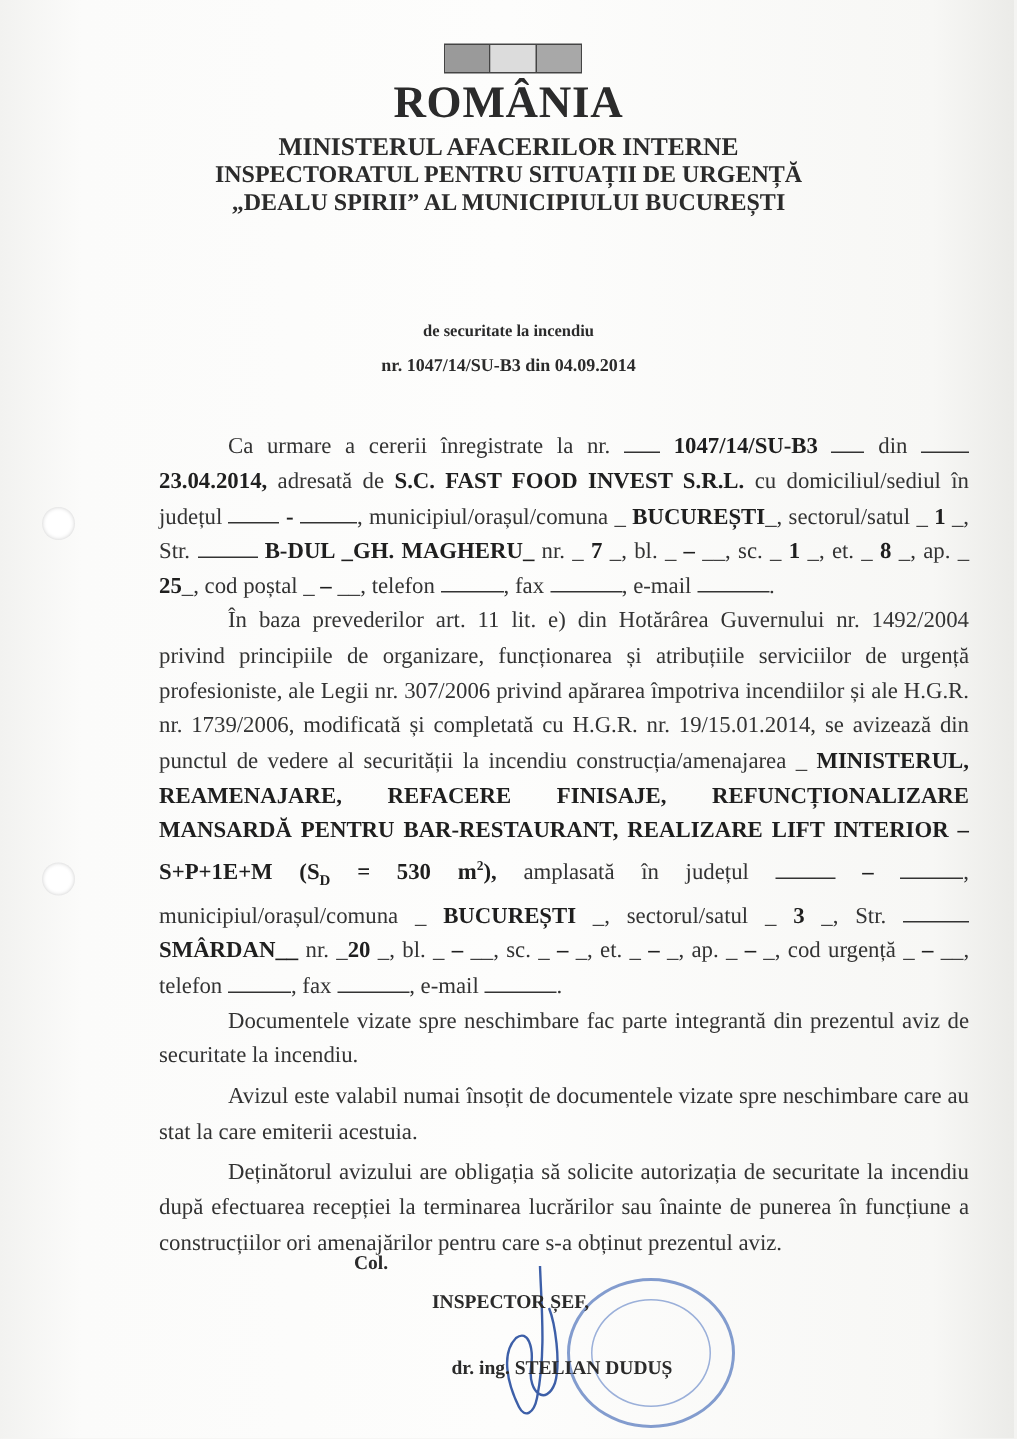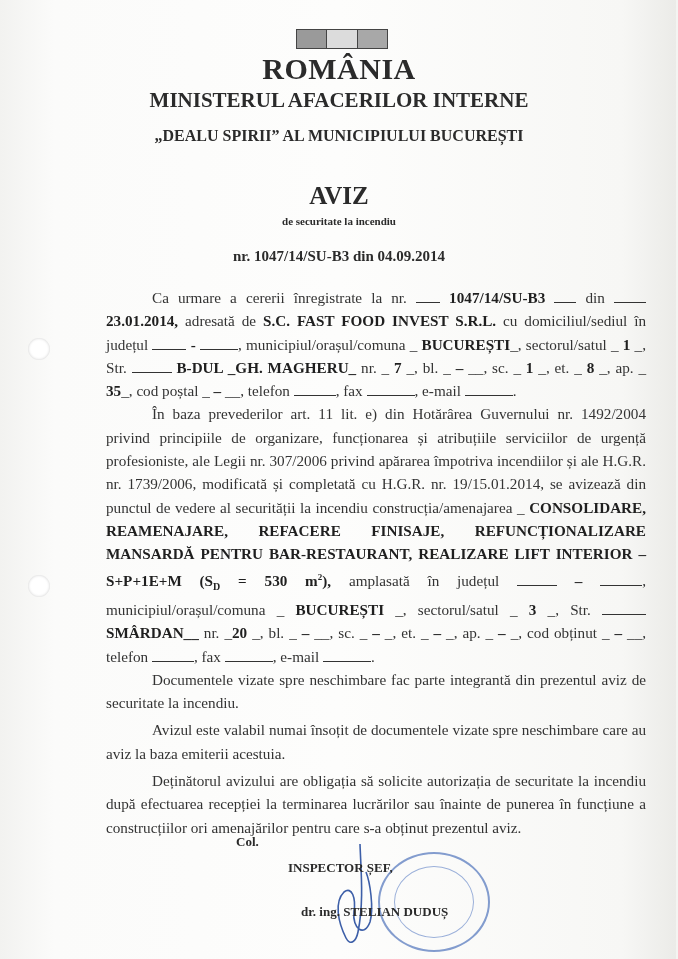--- a/index.html
+++ b/index.html
@@ -7,26 +7,26 @@
        font-family:"Liberation Serif","DejaVu Serif",serif;color:#2a2a2a;}
   .page{position:absolute;left:0;top:0;width:676px;height:959px;
         background:linear-gradient(90deg,#f2f2f0 0%,#fbfbfa 8%,#fdfdfc 50%,#f7f7f5 92%,#ebebe8 100%);}
   .flag{position:absolute;left:296px;top:29px;width:92px;height:20px;display:flex;border:1.5px solid #444;box-sizing:border-box;}
   .flag div{flex:1;}
   .flag .c1{background:#9a9a9a;border-right:1.5px solid #444;}
   .flag .c2{background:#dcdcdc;border-right:1.5px solid #444;}
   .flag .c3{background:#a8a8a8;}
   .hdr{position:absolute;left:0;width:678px;text-align:center;font-weight:bold;color:#2b2b2b;}
   .h-country{top:52px;font-size:30px;letter-spacing:0.5px;}
-  .h-ministry{top:88px;font-size:21px;}
+  .h-ministry{top:88px;font-size:17px;}
   .h-insp{top:108px;font-size:16px;}
   .h-dealu{top:127px;font-size:16px;}
   .h-aviz{top:182px;font-size:25px;}
   .h-sub{top:215px;font-size:11px;}
-  .h-nr{top:248px;font-size:15px;}
+  .h-nr{top:236px;font-size:12px;}
   .body{position:absolute;left:106px;top:286px;width:540px;font-size:15.2px;line-height:23.3px;text-align:justify;color:#333;}
   .body p{margin:0;}
   .ind{text-indent:46px;}
   b{color:#1f1f1f;}
   .u{display:inline-block;border-bottom:1px solid #333;height:12px;vertical-align:baseline;}
   .sig{position:absolute;font-weight:bold;font-size:13px;color:#2a2a2a;}
   .sig-title{left:288px;top:860px;}
   .sig-col{left:236px;top:834px;}
   .sig-name{left:301px;top:904px;}
   .stamp{position:absolute;left:378px;top:852px;width:112px;height:100px;border-radius:50%;
@@ -44,73 +44,73 @@
   <div class="punch" style="left:28px;top:575px"></div>
 
   <div class="flag">
     <div class="c1"></div>
       <div class="c2"></div>
       <div class="c3"></div>
   </div>
 
   <div class="hdr h-country">ROMÂNIA</div>
   <div class="hdr h-ministry">MINISTERUL AFACERILOR INTERNE</div>
+  <div class="hdr h-insp">INSPECTORATUL PENTRU SITUAȚII DE URGENȚĂ</div>
   <div class="hdr h-dealu">„DEALU SPIRII” AL MUNICIPIULUI BUCUREȘTI</div>
 
-  <div class="hdr h-aviz">AVIZ</div>
   <div class="hdr h-sub">de securitate la incendiu</div>
   <div class="hdr h-nr">nr. 1047/14/SU-B3 din 04.09.2014</div>
 
   <div class="body">
     <p class="ind">
       <span>Ca urmare a cererii înregistrate la nr.</span>
       <span class="u" style="width:24px"></span>
       <b>1047/14/SU-B3</b>
       <span class="u" style="width:22px"></span>
       <span>din</span>
       <span class="u" style="width:32px"></span>
-      <b>23.01.2014,</b>
+      <b>23.04.2014,</b>
       <span>adresată de</span>
       <b>S.C. FAST FOOD INVEST S.R.L.</b>
       <span>cu domiciliul/sediul în județul</span>
       <span class="u" style="width:34px"></span>
       <b>-</b>
       <span class="u" style="width:38px"></span><span>, municipiul/orașul/comuna</span>
       _ <b>BUCUREȘTI</b>_<span>, sectorul/satul</span>
       _ <b>1</b> _<span>, Str.</span>
       <span class="u" style="width:40px"></span>
       <b>B-DUL _GH. MAGHERU_</b>
-      <span>nr.</span> _ <b>7</b> _<span>, bl.</span> _ <b>–</b> __<span>, sc.</span> _ <b>1</b> _<span>, et.</span> _ <b>8</b> _<span>, ap.</span> _ <b>35</b>_,
+      <span>nr.</span> _ <b>7</b> _<span>, bl.</span> _ <b>–</b> __<span>, sc.</span> _ <b>1</b> _<span>, et.</span> _ <b>8</b> _<span>, ap.</span> _ <b>25</b>_,
       <span>cod poștal</span> _ <b>–</b> __<span>, telefon</span>
       <span class="u" style="width:42px"></span><span>, fax</span>
       <span class="u" style="width:48px"></span><span>, e-mail</span>
       <span class="u" style="width:48px"></span>.
     </p>
 
     <p class="ind">
       <span>În baza prevederilor art. 11  lit. e) din Hotărârea Guvernului nr. 1492/2004 privind principiile de organizare, funcționarea și atribuțiile serviciilor de urgență profesioniste, ale Legii nr. 307/2006 privind apărarea împotriva incendiilor și ale H.G.R. nr. 1739/2006, modificată și completată cu H.G.R. nr. 19/15.01.2014, se avizează din punctul de vedere al securității la incendiu construcția/amenajarea _</span>
-      <b>CONSOLIDARE, REAMENAJARE, REFACERE FINISAJE, REFUNCȚIONALIZARE MANSARDĂ PENTRU BAR-RESTAURANT, REALIZARE LIFT INTERIOR – S+P+1E+M</b>
+      <b>MINISTERUL, REAMENAJARE, REFACERE FINISAJE, REFUNCȚIONALIZARE MANSARDĂ PENTRU BAR-RESTAURANT, REALIZARE LIFT INTERIOR – S+P+1E+M</b>
       <b><span>(S</span><sub style="font-size:10px">D</sub>
       <span>= 530 m</span><sup style="font-size:9px">2</sup><span>),</span></b>
       <span>amplasată în județul</span>
       <span class="u" style="width:40px"></span> <b>–</b>
       <span class="u" style="width:42px"></span><span>, municipiul/orașul/comuna</span>
       _ <b>BUCUREȘTI</b> _<span>, sectorul/satul</span>
       _ <b>3</b> _<span>, Str.</span>
       <span class="u" style="width:44px"></span>
       <b>SMÂRDAN__</b>
-      <span>nr.</span> _<b>20</b> _<span>, bl.</span> _ <b>–</b> __<span>, sc.</span> _ <b>–</b> _<span>, et.</span> _ <b>–</b> _<span>, ap.</span> _ <b>–</b> _<span>, cod obținut</span> _ <b>–</b> __,
+      <span>nr.</span> _<b>20</b> _<span>, bl.</span> _ <b>–</b> __<span>, sc.</span> _ <b>–</b> _<span>, et.</span> _ <b>–</b> _<span>, ap.</span> _ <b>–</b> _<span>, cod urgență</span> _ <b>–</b> __,
       <span>telefon</span>
       <span class="u" style="width:42px"></span><span>, fax</span>
       <span class="u" style="width:48px"></span><span>, e-mail</span>
       <span class="u" style="width:48px"></span>.
     </p>
 
     <p class="ind" style="margin-top:0">Documentele vizate spre neschimbare fac parte integrantă din prezentul aviz de securitate la incendiu.</p>
-    <p class="ind" style="margin-top:4px">Avizul este valabil numai însoțit de documentele vizate spre neschimbare care au aviz la baza emiterii acestuia.</p>
+    <p class="ind" style="margin-top:4px">Avizul este valabil numai însoțit de documentele vizate spre neschimbare care au stat la care emiterii acestuia.</p>
     <p class="ind" style="margin-top:4px">Deținătorul avizului are obligația să solicite autorizația de securitate la incendiu după efectuarea recepției la terminarea lucrărilor sau înainte de punerea în funcțiune a construcțiilor ori amenajărilor pentru care s-a obținut prezentul aviz.</p>
   </div>
 
   <div class="stamp">
     
   </div>
 
   <svg class="signature" viewBox="0 0 60 110">
     <path d="M30 2 C31 30 34 60 28 90 C26 100 20 104 16 96 C8 80 4 60 14 50 C22 44 26 56 24 70 C22 86 34 96 40 80 C44 66 40 40 36 30" fill="none" stroke="#3d5fa8" stroke-width="1.6"></path>
   </svg>

